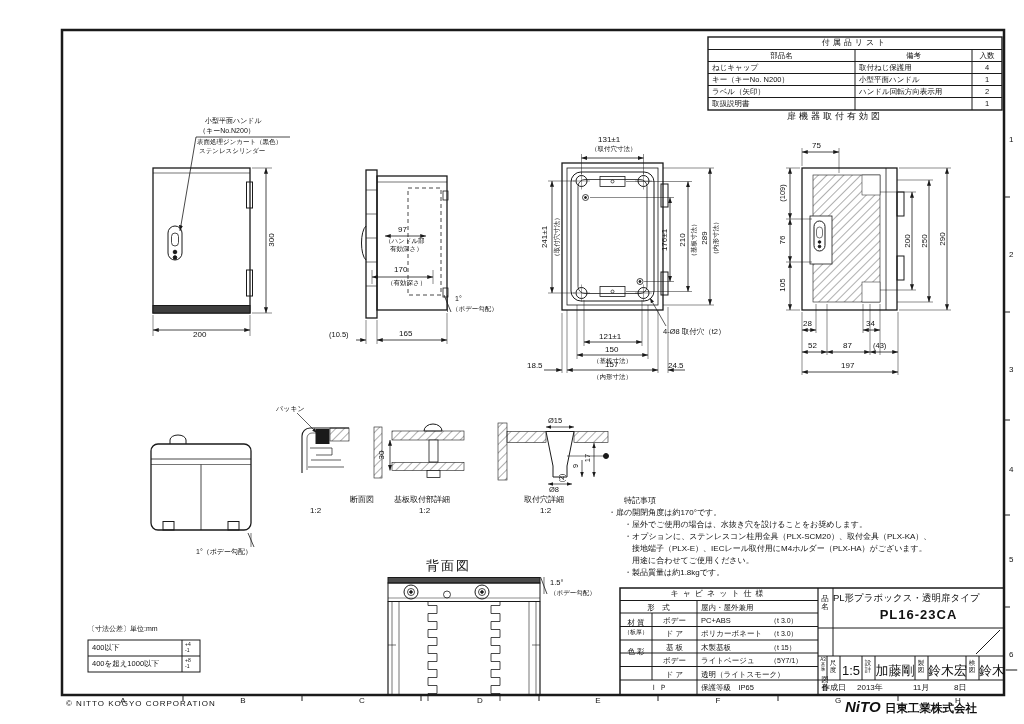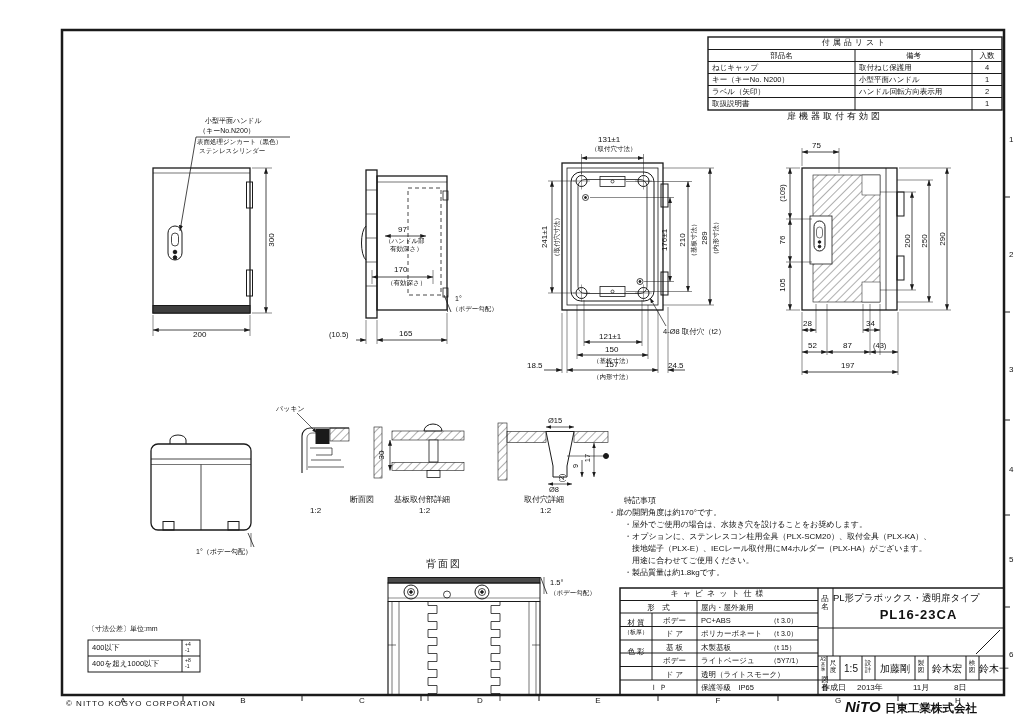--- a/index.html
+++ b/index.html
@@ -5,21 +5,21 @@
   html,body{margin:0;padding:0;background:#fff;}
   #sheet{position:relative;width:1024px;height:724px;background:#fff;overflow:hidden;
          font-family:"Liberation Sans","DejaVu Sans",sans-serif;color:#111;}
   #linework{position:absolute;left:0;top:0;}
   .lbl{position:absolute;font-size:8px;line-height:1.05;white-space:nowrap;color:#111;}
   .rot-c{transform:translate(-50%,-50%) rotate(-90deg);}
   .ctrx{transform:translateX(-50%);}
   .vert{width:10px;word-break:break-all;white-space:normal;text-align:center;line-height:1.1;}
   .tac{text-align:center;}
   .f65{font-size:6.5px;} .f6{font-size:6px;} .f7{font-size:7px;} .f75{font-size:7.5px;}
-  .f85{font-size:10px;} .f9{font-size:9px;} .f95{font-size:9.5px;} .f5{font-size:5px;} .f45{font-size:4.5px;}
+  .f85{font-size:13px;} .f9{font-size:9px;} .f95{font-size:9.5px;} .f5{font-size:5px;} .f45{font-size:4.5px;}
   .f13{font-size:13px;font-weight:bold;letter-spacing:1px;}
   .ls1{letter-spacing:1px;} .ls2{letter-spacing:2px;} .ls3{letter-spacing:3px;} .ls4{letter-spacing:4px;}
   .bold{font-weight:bold;}
 </style>
 </head>
 <body>
 
 <div id="sheet">
 
 <svg id="linework" width="1024" height="724" viewBox="0 0 1024 724" fill="none" stroke="#1a1a1a" stroke-width="1">

